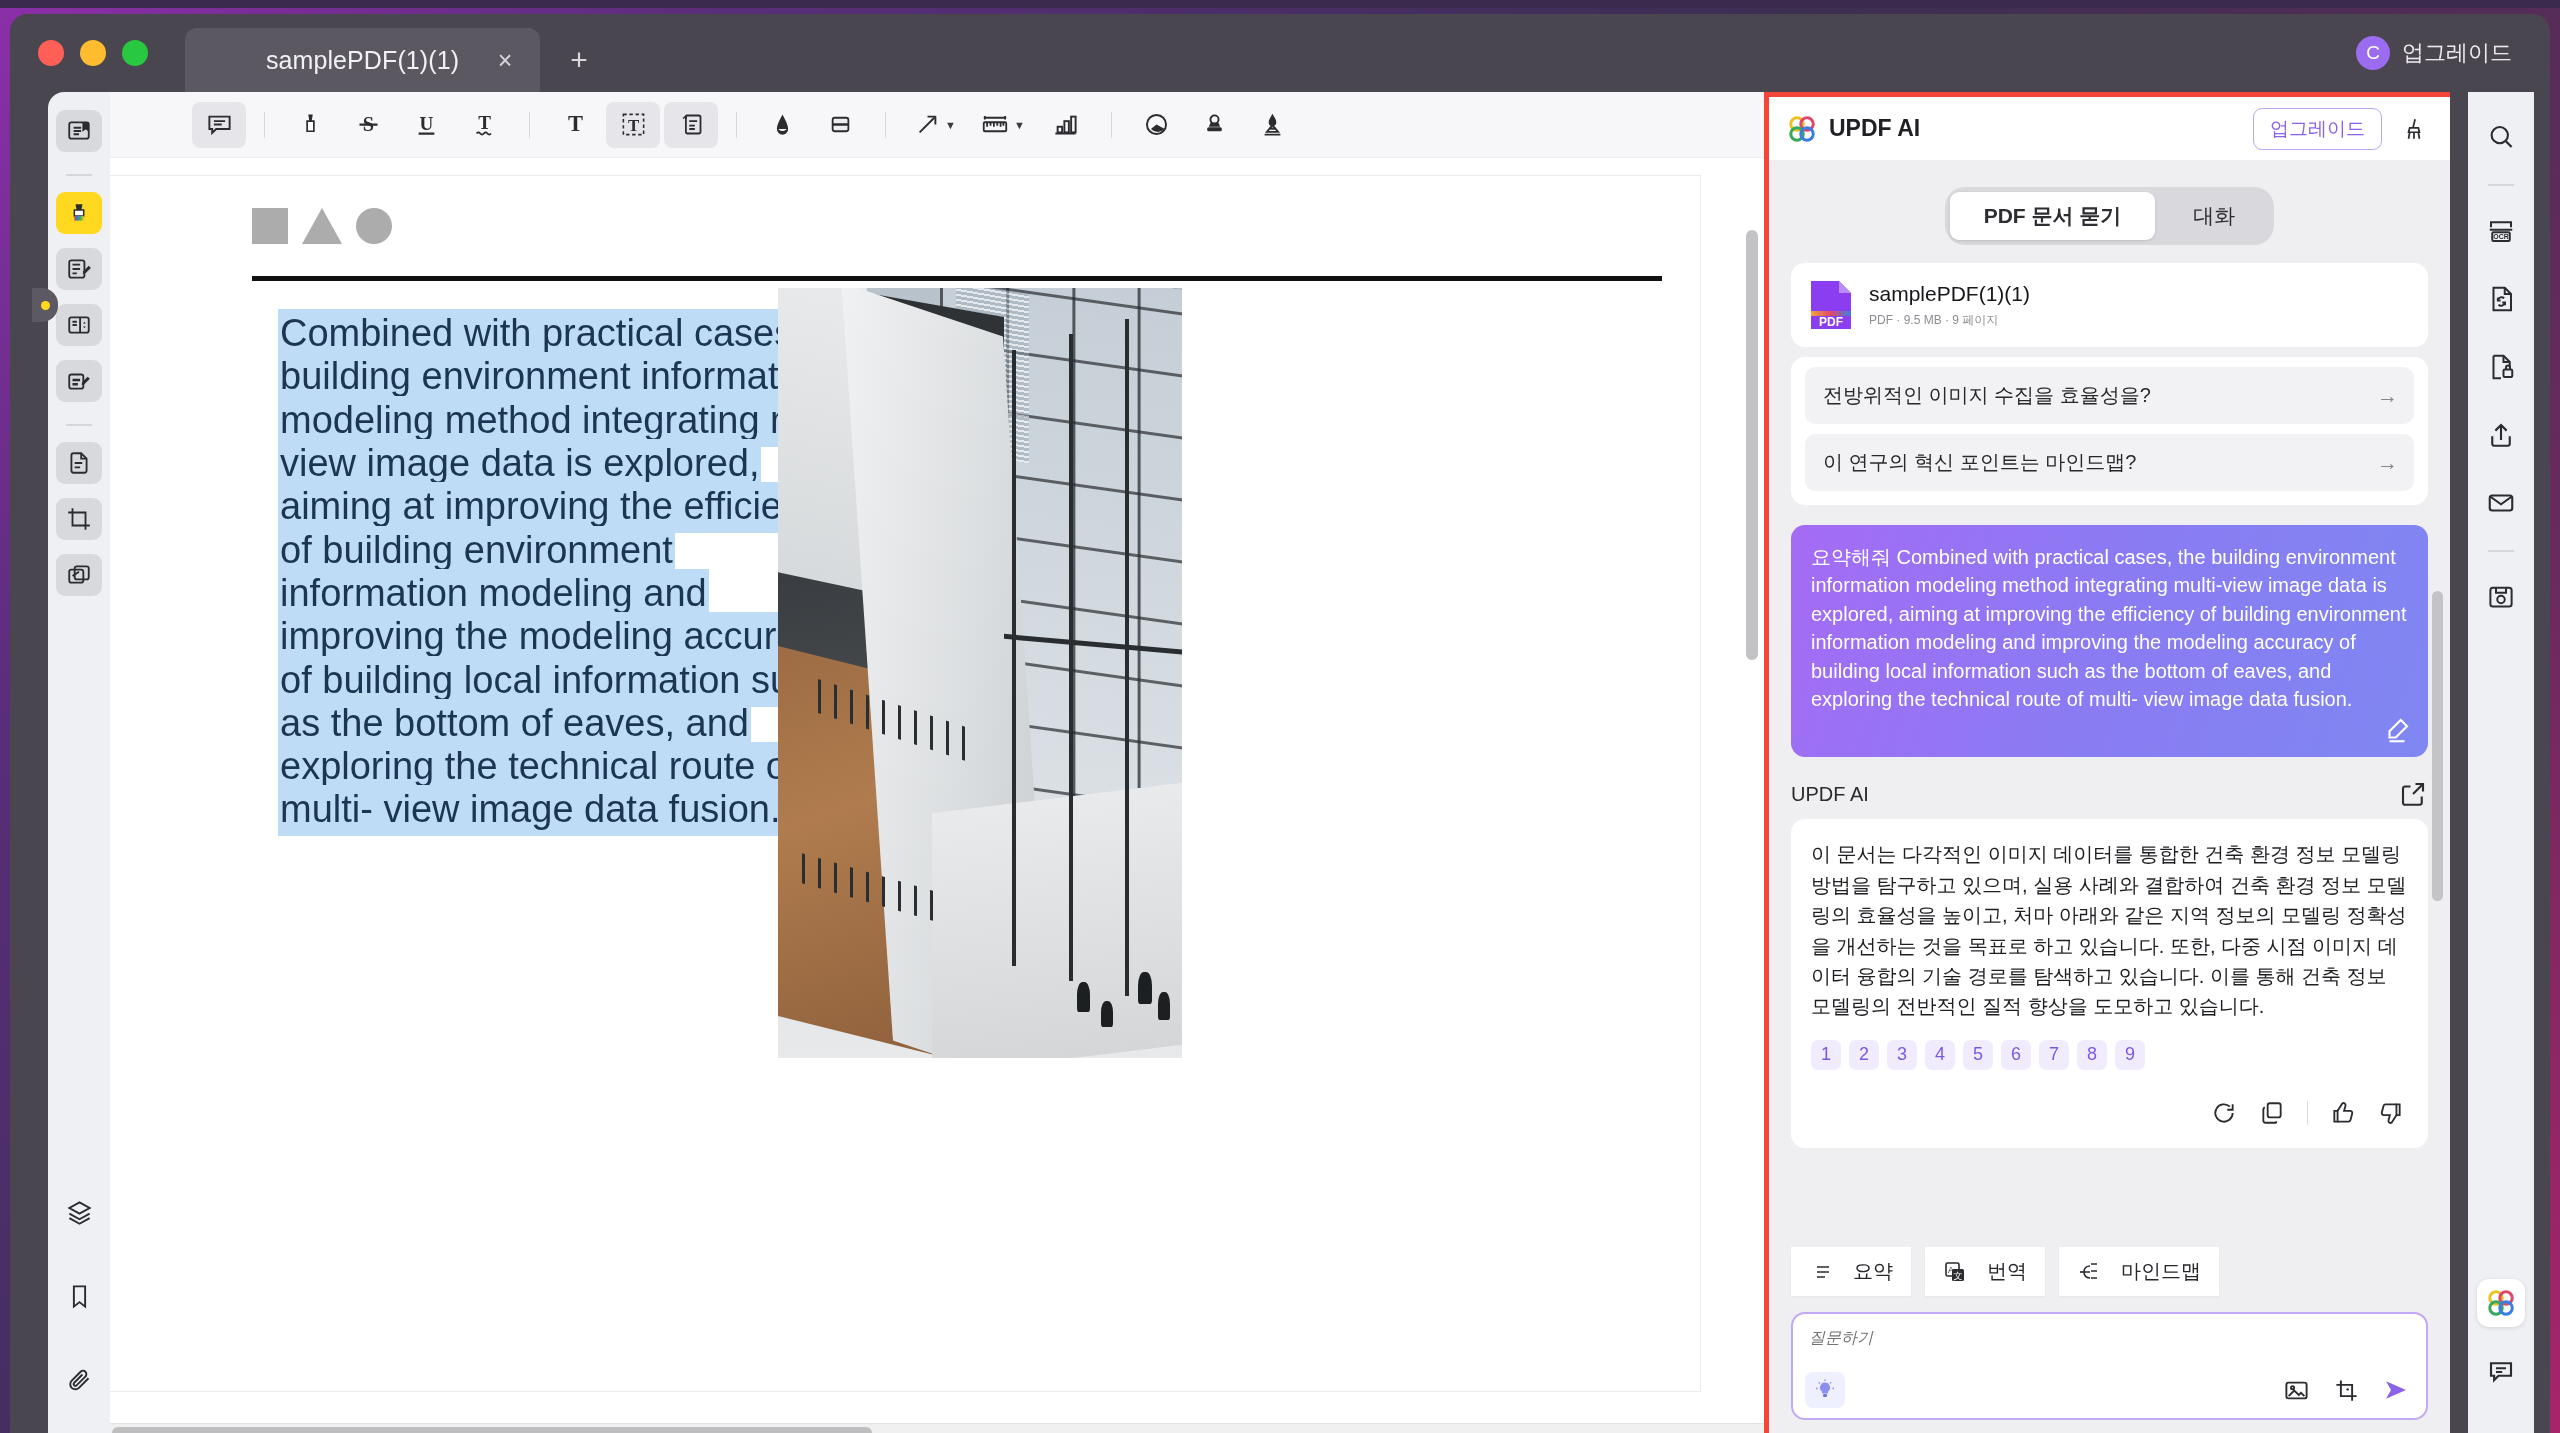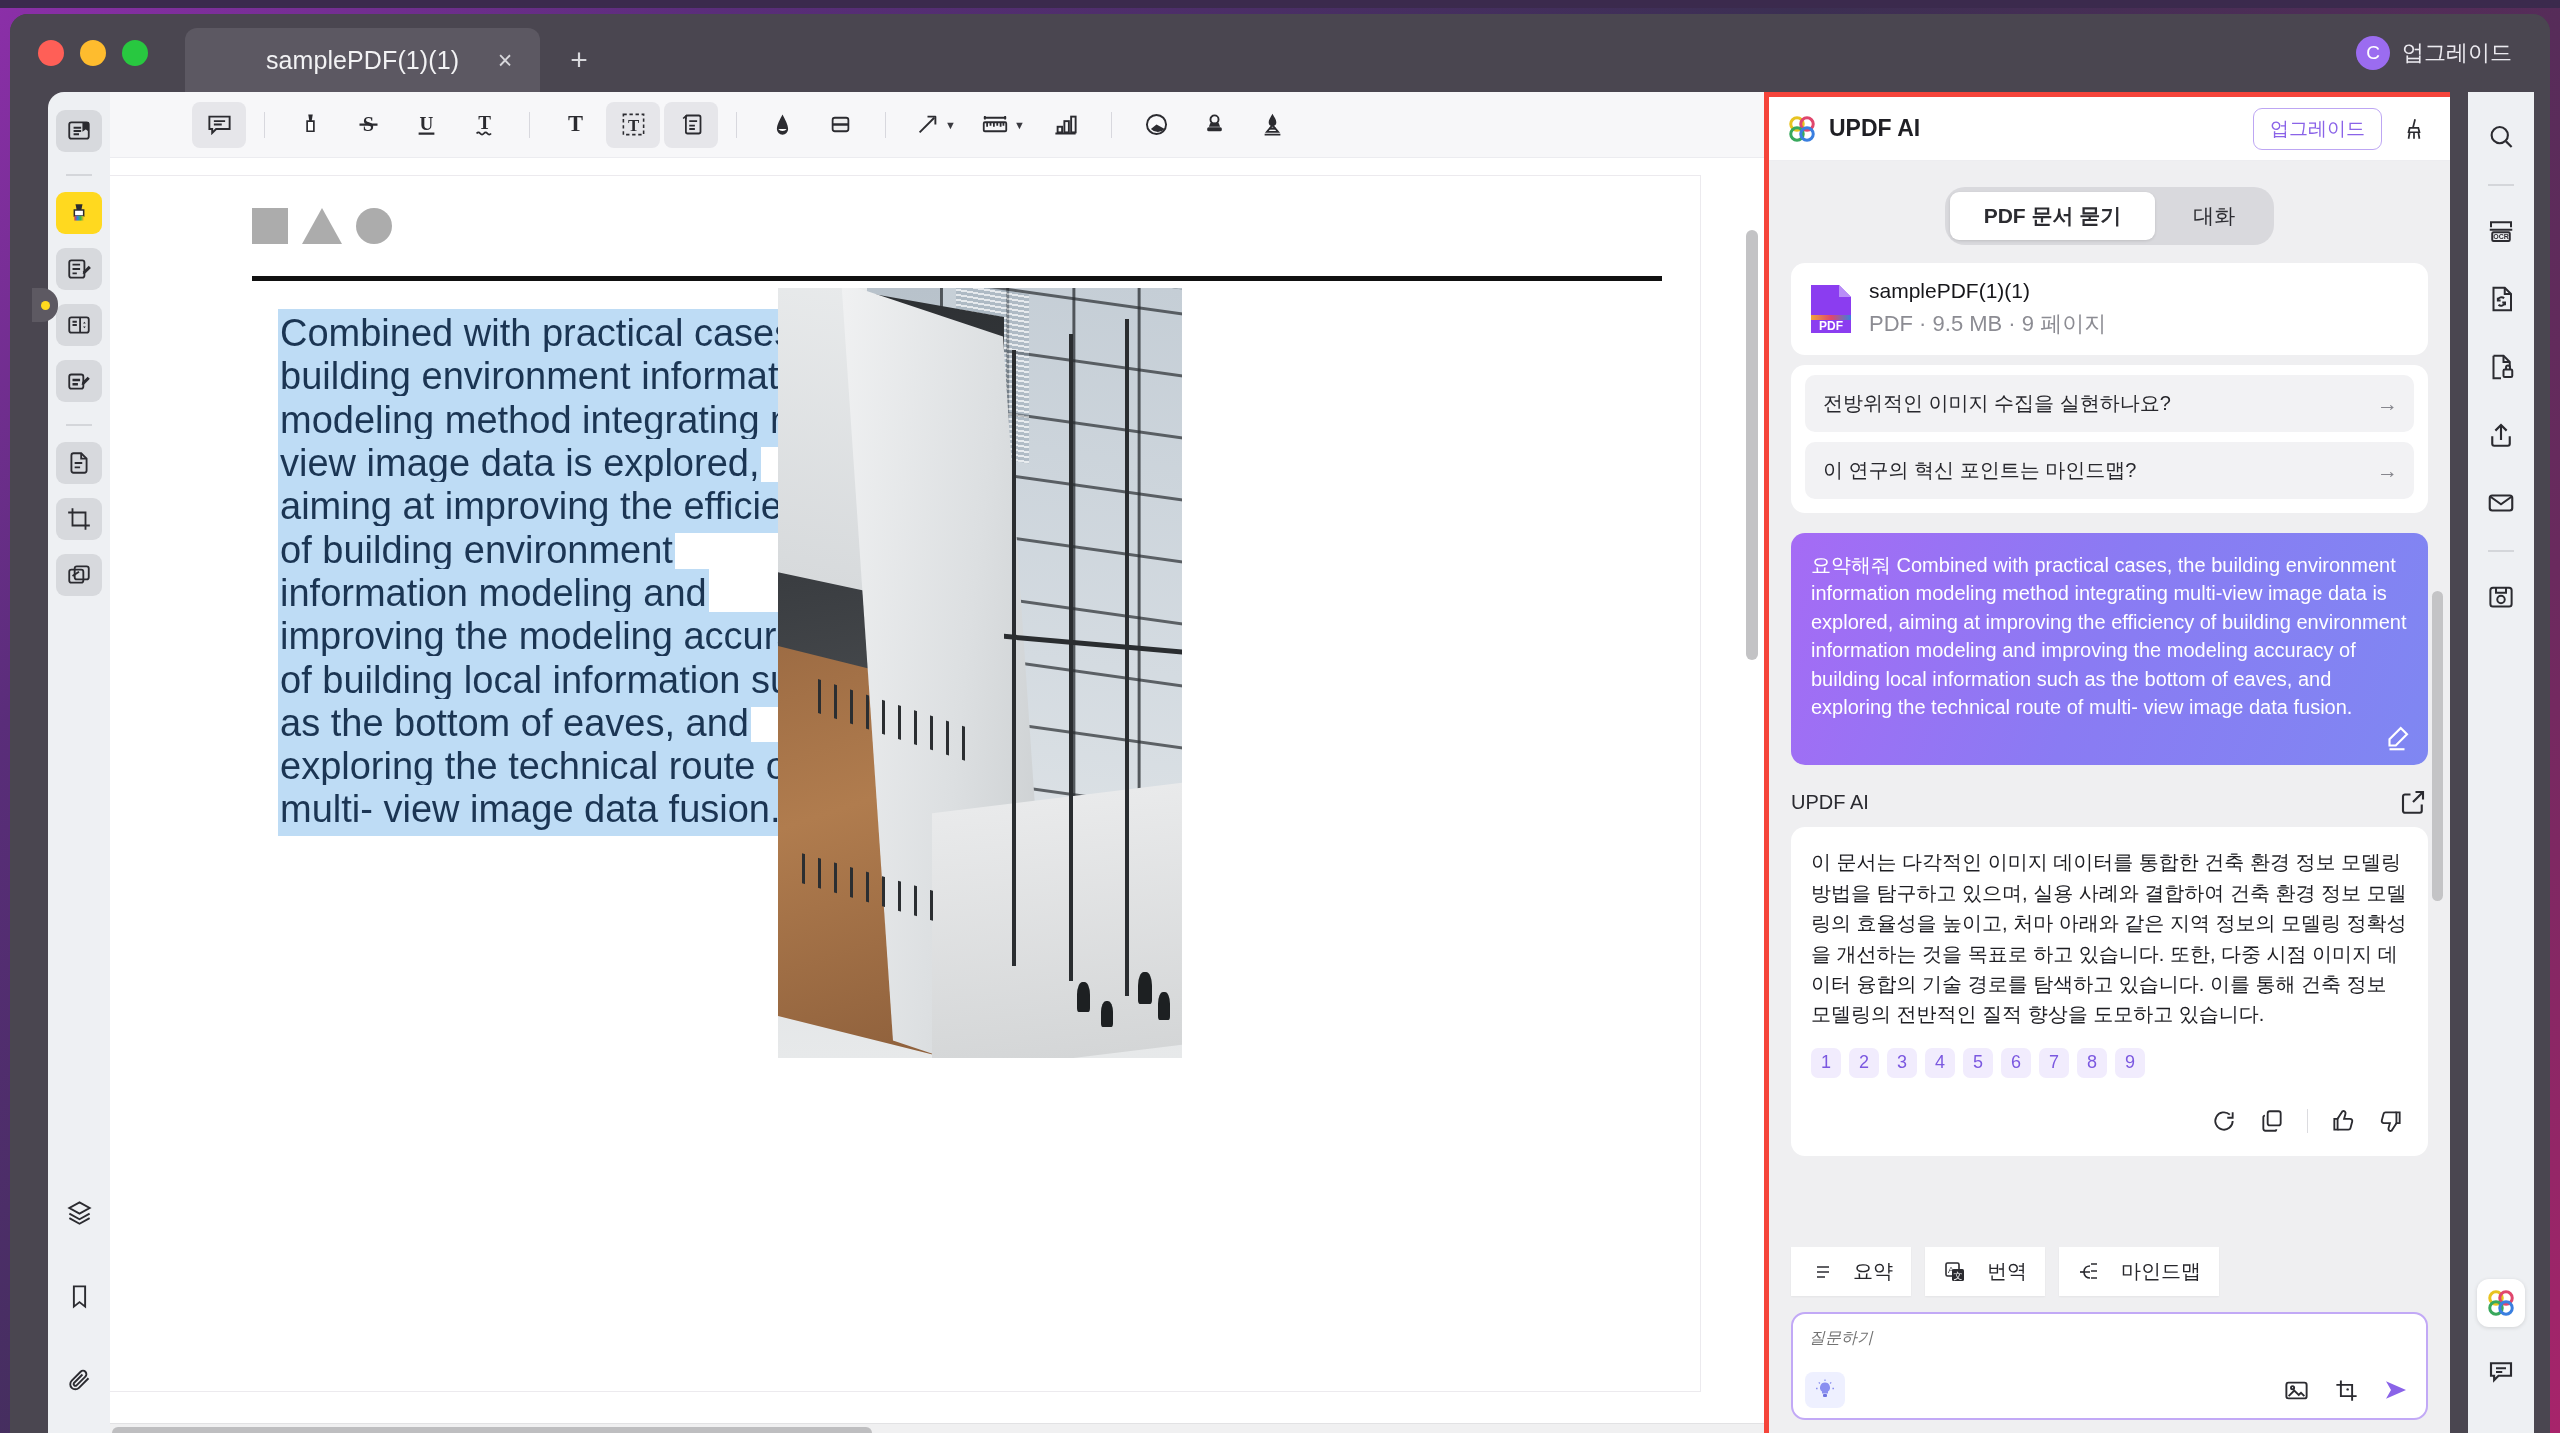--- a/index.html
+++ b/index.html
@@ -303,21 +303,21 @@
   .ai-tab.active { background: #fff; font-weight: bold; box-shadow: 0 1px 3px rgba(0,0,0,.12); }
 
   .card-white {
     background: #fff; border-radius: 14px; padding: 16px 18px;
   }
   #file-card { display: flex; align-items: center; gap: 16px; }
   #file-icon {
     width: 44px; height: 52px; flex: 0 0 auto; position: relative;
   }
   #file-name { font-size: 21px; color: #16161a; margin-bottom: 6px; }
-  #file-meta { font-size: 22px; color: #8c8c93; }
+  #file-meta { font-size: 12px; color: #8c8c93; }
 
   #sugg-card {
     background:#fff; border-radius: 14px;
     margin-top: 10px; padding: 0 14px 14px;
     position: relative;
     overflow: hidden;
   }
   .sugg {
     background: #f2f2f4; border-radius: 10px;
     padding: 15px 46px 15px 18px;
@@ -746,21 +746,21 @@
               <text x="22" y="47" font-size="12" font-family="Liberation Sans, sans-serif" font-weight="bold" text-anchor="middle" fill="#fff">PDF</text>
             </svg>
             <div>
               <div id="file-name">samplePDF(1)(1)</div>
               <div id="file-meta">PDF · 9.5 MB · 9 페이지</div>
             </div>
           </div>
 
           <div id="sugg-card">
             <div class="sugg">
-              <span>전방위적인 이미지 수집을 실현하나요?</span>
+              <span>전방위적인 이미지 수집을 효율성을?</span>
               <span class="arr">→</span>
             </div>
             <div class="sugg">
               <span>이 연구의 혁신 포인트는 마인드맵?</span>
               <span class="arr">→</span>
             </div>
           </div>
 
           <div id="user-bubble">
             <span>요약해줘 Combined with practical cases, the building environment information modeling method integrating multi-view image data is explored, aiming at improving the efficiency of building environment information modeling and improving the modeling accuracy of building local information such as the bottom of eaves, and exploring the technical route of multi- view image data fusion.</span>

